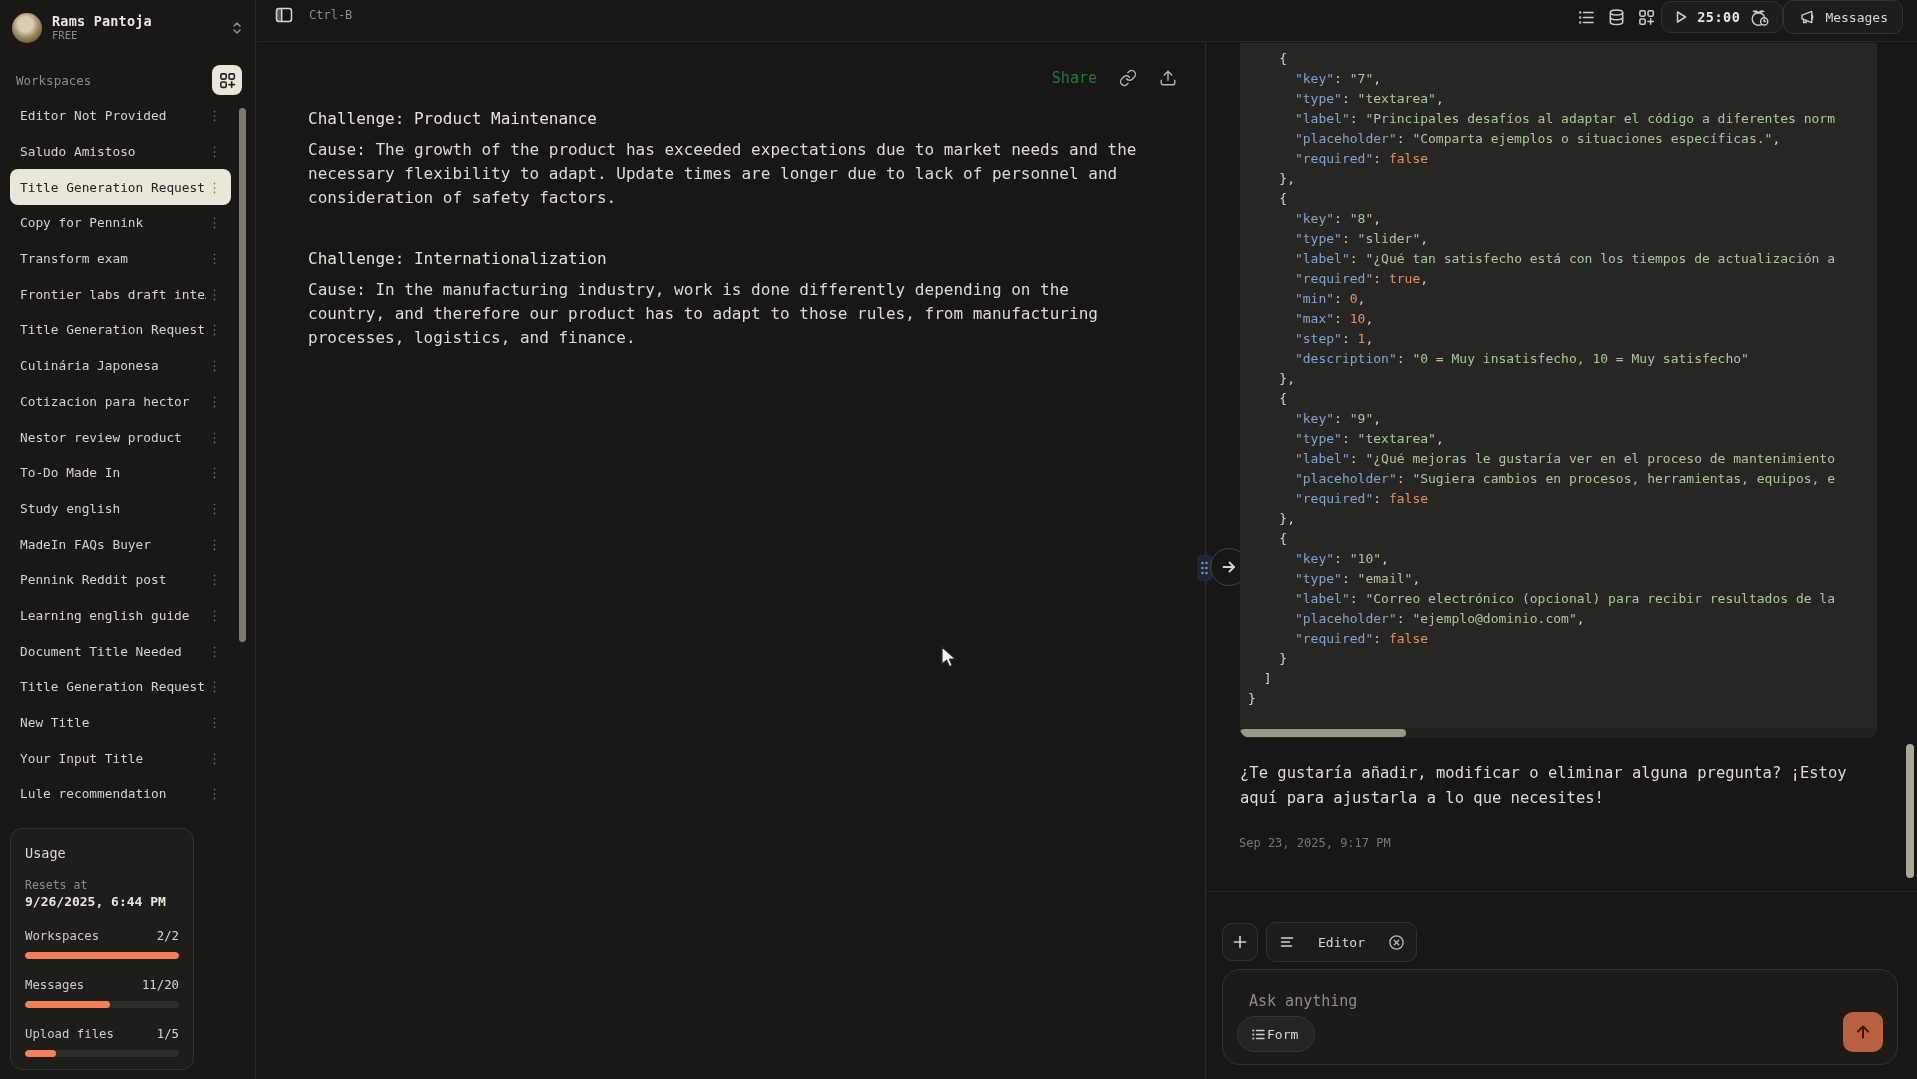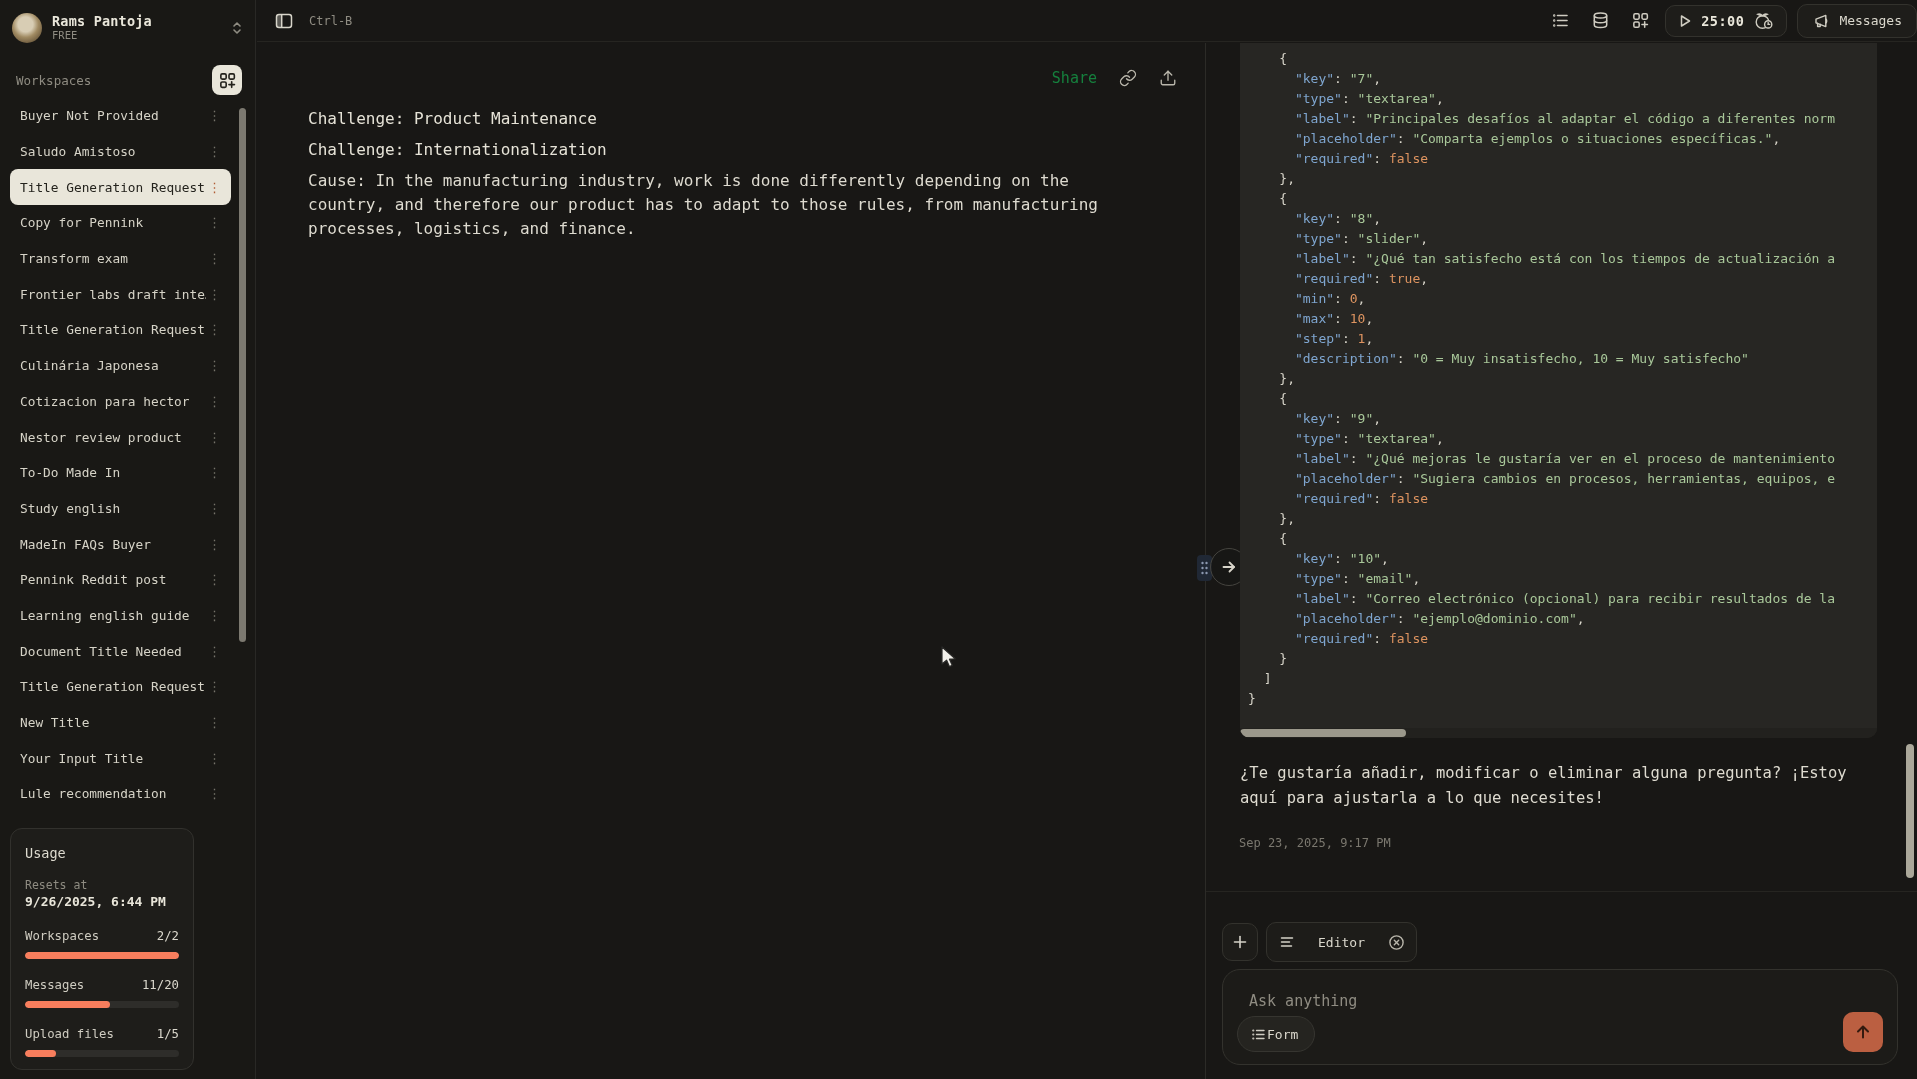--- a/index.html
+++ b/index.html
@@ -30,24 +30,24 @@
   .usage-title { font-size:13.5px; color:#dedbd0; }
   .usage-resets { margin-top:16px; font-size:11.5px; color:#8f8c82; line-height:16px; }
   .usage-date { font-size:13px; font-weight:bold; color:#e9e6da; line-height:17px; }
   .meter { margin-top:19px; }
   .meter-row { display:flex; justify-content:space-between; font-size:12.3px; color:#cfccc1; }
   .meter-row .meter-val { color:#dbd8cd; }
   .meter-track { margin-top:9px; height:7px; border-radius:4px; background:#2e2d2a; overflow:hidden; }
   .meter-fill { height:100%; border-radius:4px; }
 
   
-  .topbar { position:absolute; left:257px; top:0; right:0; height:42px; border-bottom:1px solid #262521; display:flex; align-items:center; }
+  .topbar { position:absolute; left:257px; top:0; right:0; height:42px; border-bottom:1px solid #262521; display:flex; align-items:flex-start; }
   .tb-left { display:flex; align-items:center; gap:10px; padding-left:12px; }
   .tb-shortcut { font-size:12px; color:#8f8c82; }
-  .tb-right { margin-left:auto; display:flex; align-items:center; gap:10px; }
+  .tb-right { margin-left:auto; display:flex; align-items:center; padding-right:14px; }
   .tb-iconbtn { width:30px; height:30px; display:flex; align-items:center; justify-content:center; border-radius:8px; cursor:pointer; }
   .timer-pill { display:flex; align-items:center; gap:9px; height:32px; padding:0 12px; border:1px solid #33322d; border-radius:10px; background:#1e1d1a; cursor:pointer; }
   .timer-time { font-size:13.5px; font-weight:bold; color:#eae7db; letter-spacing:.5px; }
   .feedback-btn { display:flex; align-items:center; gap:9px; height:34px; padding:0 14px; border:1px solid #33322d; border-radius:10px; background:#1e1d1a; cursor:pointer; }
   .feedback-label { font-size:13px; color:#dbd8cd; }
 
   
   .main-pane { position:absolute; left:257px; top:43px; width:948px; bottom:0; }
   .share-row { position:absolute; top:26px; right:28px; display:flex; align-items:center; gap:22px; }
   .share-label { font-size:15px; color:#15803d; cursor:pointer;margin-left:48px; }
@@ -114,21 +114,21 @@
             <rect x="11.6" y="3" width="5.6" height="5.6" rx="1.4"></rect>
             <rect x="3" y="11.6" width="5.6" height="5.6" rx="1.4"></rect>
             <line x1="14.4" y1="11.4" x2="14.4" y2="17.2"></line>
             <line x1="11.5" y1="14.3" x2="17.3" y2="14.3"></line>
           </svg>
       </span>
     </div>
 
     <div class="chat-list">
         <div class="chat-item">
-          <span class="chat-label">Buyer Not Provided</span>
+          <span class="chat-label">Editor Not Provided</span>
           <span class="kebab">⋮</span>
         </div>
         <div class="chat-item">
           <span class="chat-label">Saludo Amistoso</span>
           <span class="kebab">⋮</span>
         </div>
         <div class="chat-item selected">
           <span class="chat-label">Title Generation Request</span>
           <span class="kebab">⋮</span>
         </div>
@@ -319,20 +319,21 @@
       <span>
         <svg width="18" height="18" viewBox="0 0 24 24" fill="none" stroke="#b9b6ab" stroke-width="1.8" stroke-linecap="round" stroke-linejoin="round">
             <path d="M21 15v4a2 2 0 0 1-2 2H5a2 2 0 0 1-2-2v-4"></path>
             <polyline points="17 8 12 3 7 8"></polyline>
             <line x1="12" y1="3" x2="12" y2="15"></line>
           </svg>
       </span>
     </div>
     <div class="doc">
       <h3>Challenge: Product Maintenance</h3>
+      <p>Cause: The growth of the product has exceeded expectations due to market needs and the necessary flexibility to adapt. Update times are longer due to lack of personnel and consideration of safety factors.</p>
       <h3>Challenge: Internationalization</h3>
       <p>Cause: In the manufacturing industry, work is done differently depending on the country, and therefore our product has to adapt to those rules, from manufacturing processes, logistics, and finance.</p>
     </div>
   </div>
 
   <div class="divider"></div>
   <div class="grip">
     <svg width="11" height="18" viewBox="0 0 11 18">
         <g fill="#8b98b0">
           <circle cx="3.5" cy="4" r="1.2"></circle>

